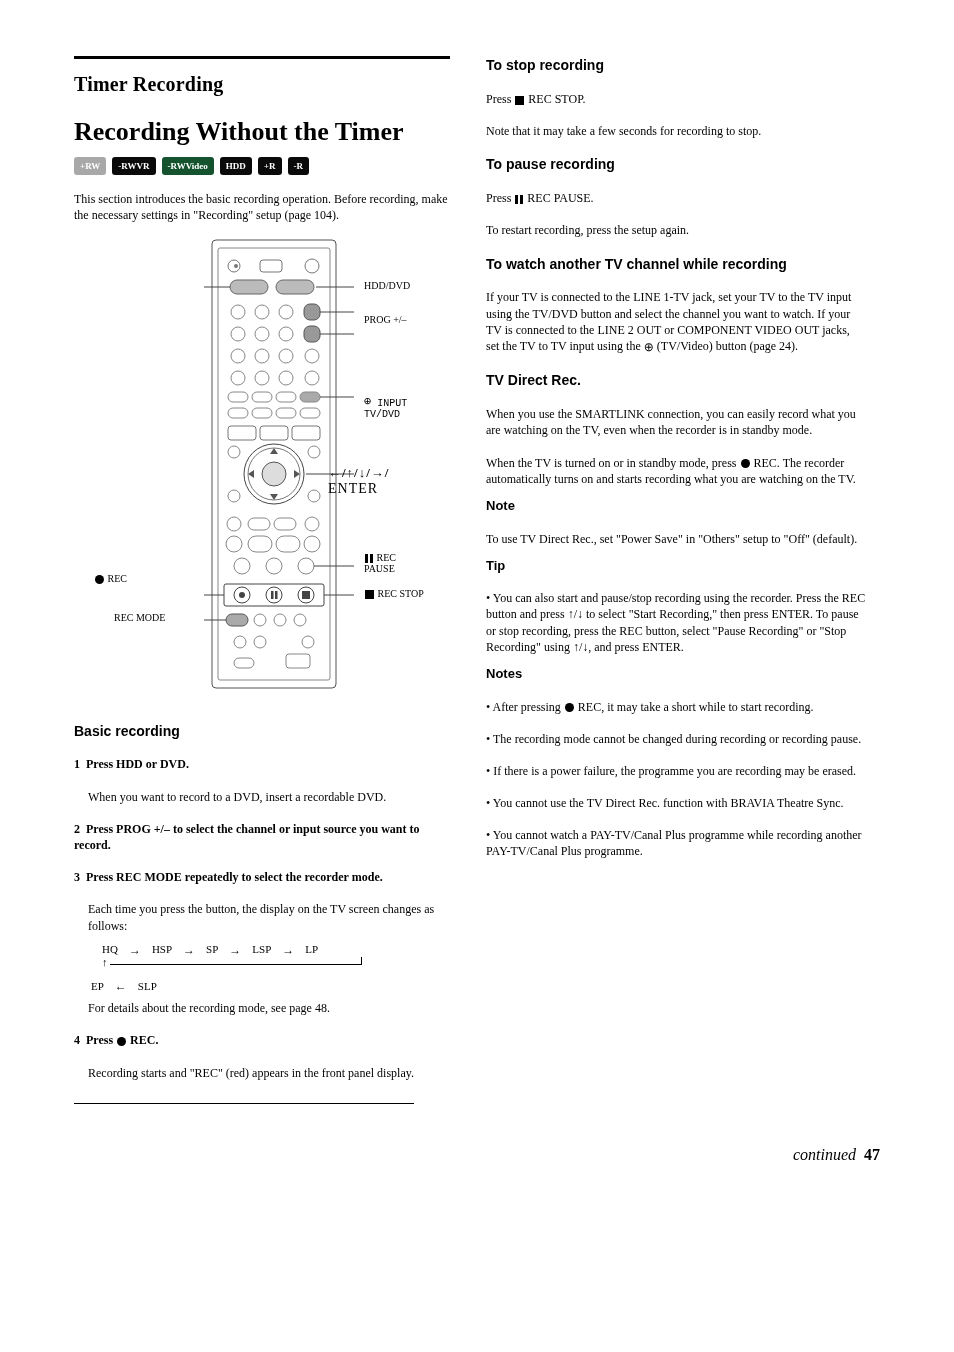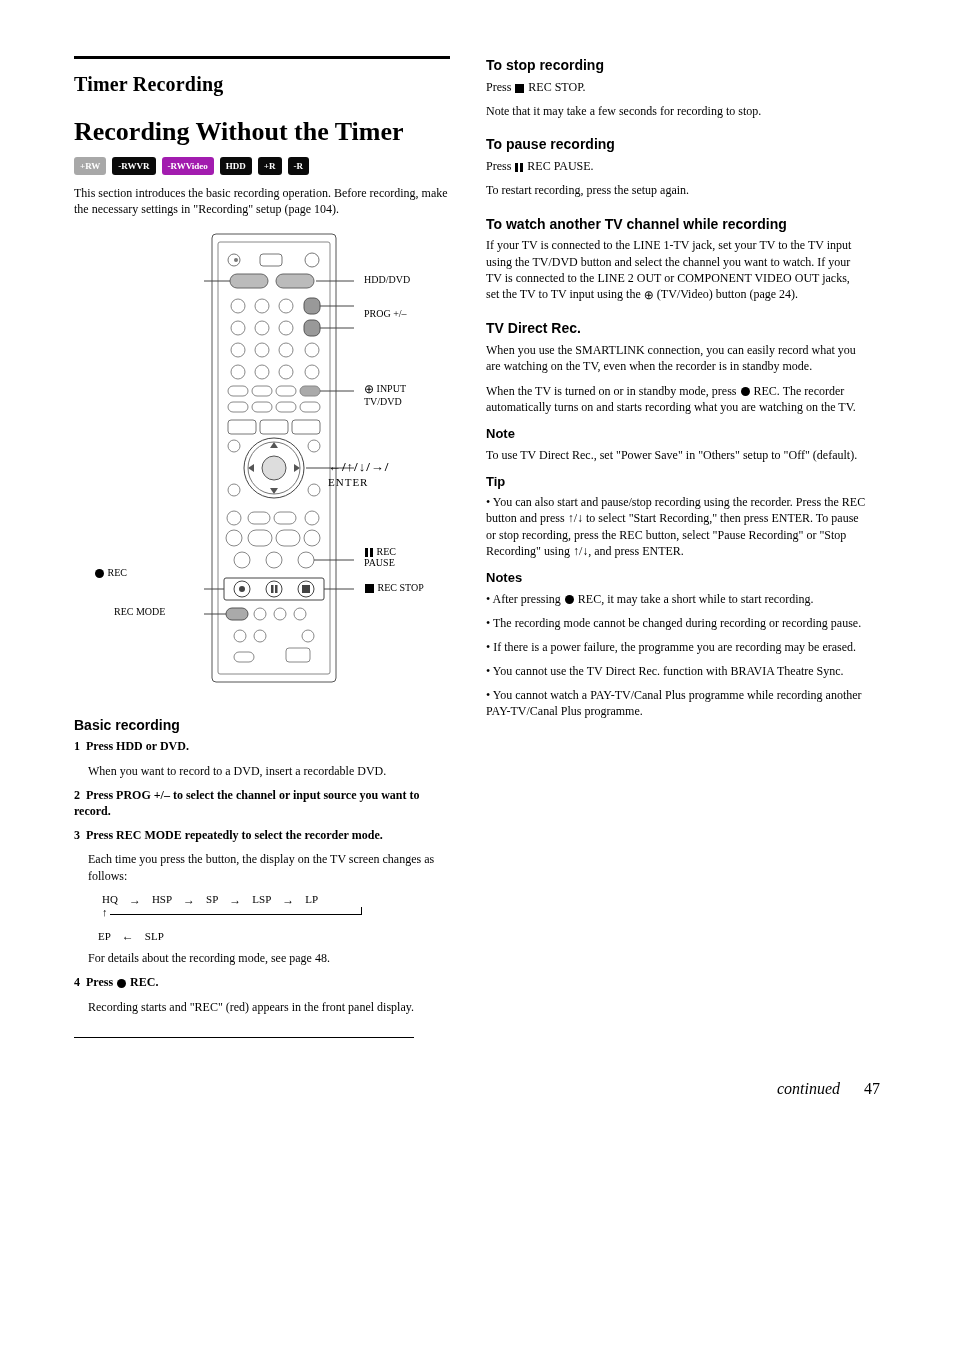--- a/index.html
+++ b/index.html
@@ -28,34 +28,34 @@
   .badge { height: 18px; border-radius: 3px; display: flex; align-items: center; justify-content: center; font-size: 9px; font-weight: bold; color: #fff; padding: 0 6px; white-space: nowrap; }
 
   .intro { font-size: 12px; margin-bottom: 10px; }
 
   .remote { display: flex; align-items: flex-start; gap: 8px; margin-bottom: 18px; }
   .remote svg { display: block; }
 
   .int-label { position: absolute; font-size: 10px; white-space: nowrap; line-height: 1.15; }
 
   h3.sub { font-family: Arial, Helvetica, sans-serif; font-weight: bold; font-size: 14px; margin: 16px 0 4px 0; }
-  p { font-size: 12px; margin: 4px 0 8px 0; }
+  p { font-size: 12px; margin: 16px 0 8px 0; }
   .b { font-weight: bold; }
   .tip-label, .note-label { font-family: Arial, Helvetica, sans-serif; font-weight: bold; font-size: 13px; margin: 10px 0 3px 0; }
 
   .flow { display: flex; align-items: center; justify-content: flex-start; font-size: 11px; margin: 8px 0 2px 0; gap: 11px; flex-wrap: nowrap; }
   .flow span.mode { white-space: nowrap; }
   .flow span.arr { font-size: 12px; }
   .flow-return-wrap { position: relative; height: 10px; margin-left: 20px; width: 260px; }
   .flow-return-wrap .up { position: absolute; left: 0; bottom: 0; font-size: 11px; }
   .flow-return-wrap .line { position: absolute; left: 8px; right: 0; bottom: 5px; border-bottom: 1px solid #000; }
   .flow-return-wrap .rhook { position: absolute; right: 0; bottom: 5px; height: 8px; border-right: 1px solid #000; }
 
   .foot { display: flex; justify-content: flex-end; margin-top: 30px; font-size: 16px; font-style: italic; }
-  .foot .page { font-style: normal; font-weight: normal; margin-left: 24px; }
+  .foot .page { font-style: normal; font-weight: bold; margin-left: 8px; }
   .foot .label { }
 
   .icon-stop { display:inline-block; width:9px; height:9px; background:#000; vertical-align:middle; margin:0 1px; }
   .icon-pause { display:inline-flex; gap:2px; vertical-align:middle; margin:0 1px; }
   .icon-pause i { display:block; width:3px; height:9px; background:#000; }
   .icon-rec { display:inline-block; width:9px; height:9px; border-radius:50%; background:#000; vertical-align:middle; margin:0 1px; }
   .icon-input { display:inline-block; font-size:12px; vertical-align:middle; }
   .arrows { font-size:13px; font-weight:bold; letter-spacing:1px; }
 </style>
 </head>
@@ -65,21 +65,21 @@
 
   <div class="col left">
     <hr class="hr-thick">
     <h1 class="section">Timer Recording</h1>
 
     <h2 class="title">Recording Without the Timer</h2>
 
     <div class="badges">
       <span class="badge" style="background:#a8a8a8">+RW</span>
       <span class="badge" style="background:#0a0a0a">-RWVR</span>
-      <span class="badge" style="background:#a21caf">-RWVideo</span>
+      <span class="badge" style="background:#14532d">-RWVideo</span>
       <span class="badge" style="background:#0a0a0a">HDD</span>
       <span class="badge" style="background:#0a0a0a">+R</span>
       <span class="badge" style="background:#0a0a0a">-R</span>
     </div>
 
     <p class="intro">This section introduces the basic recording operation. Before recording, make the necessary settings in "Recording" setup (page 104).</p>
 
     <div class="remote" style="position:relative; height:470px;">
 
       <div class="int-label" style="left:20px; top:339px;"><span class="icon-rec"></span> <span>REC</span></div>
@@ -187,25 +187,25 @@
 
         <circle cx="46" cy="408" r="6" fill="none" stroke="#888"></circle>
         <circle cx="66" cy="408" r="6" fill="none" stroke="#888"></circle>
         <circle cx="114" cy="408" r="6" fill="none" stroke="#888"></circle>
         <rect x="40" y="424" width="20" height="10" rx="5" fill="none" stroke="#888"></rect>
         <rect x="92" y="420" width="24" height="14" rx="3" fill="none" stroke="#888"></rect>
       </svg>
 
       <div class="int-label" style="left:290px; top:46px;">HDD/DVD</div>
       <div class="int-label" style="left:290px; top:80px;">PROG +/–</div>
-      <div class="int-label" style="left:290px; top:155px;">
+      <div class="int-label" style="left:290px; top:162px;font-family:Liberation Mono, monospace;">
         <span class="icon-input">⊕</span> <span>INPUT</span><br>
         <span>TV/DVD</span>
       </div>
-      <div class="int-label arrows" style="left:254px; top:232px;">←/↑/↓/→/<br><span style="font-weight:normal;font-size:11px">ENTER</span></div>
+      <div class="int-label arrows" style="left:254px; top:232px;">←/↑/↓/→/<br><span style="font-weight:normal;font-size:14px">ENTER</span></div>
       <div class="int-label" style="left:290px; top:318px;"><span class="icon-pause">
             <i></i>
             <i></i>
           </span> REC<br>PAUSE</div>
       <div class="int-label" style="left:290px; top:354px;"><span class="icon-stop"></span> REC STOP</div>
 
       <div class="int-label" style="left:40px; top:378px;">REC MODE</div>
     </div>
 
     <h3 class="sub">Basic recording</h3>
@@ -227,21 +227,21 @@
         <span class="arr">→</span>
       <span class="mode">LSP</span>
         <span class="arr">→</span>
       <span class="mode">LP</span>
     </div>
     <div class="flow-return-wrap" style="margin-left:28px">
       <span class="up">↑</span>
       <div class="line"></div>
       <div class="rhook"></div>
     </div>
-    <div class="flow" style="margin-left:24px">
+    <div class="flow" style="margin-left:17px">
       <span class="mode">EP</span>
       <span class="arr">←</span>
       <span class="mode">SLP</span>
     </div>
 
     <p style="margin-left:14px; margin-top:6px">For details about the recording mode, see page 48.</p>
 
     <p><span class="b">4</span>&nbsp;&nbsp;<span class="b"><span>Press </span><span class="icon-rec"></span><span> REC.</span></span></p>
     <p style="margin-left:14px">Recording starts and "REC" (red) appears in the front panel display.</p>
 

